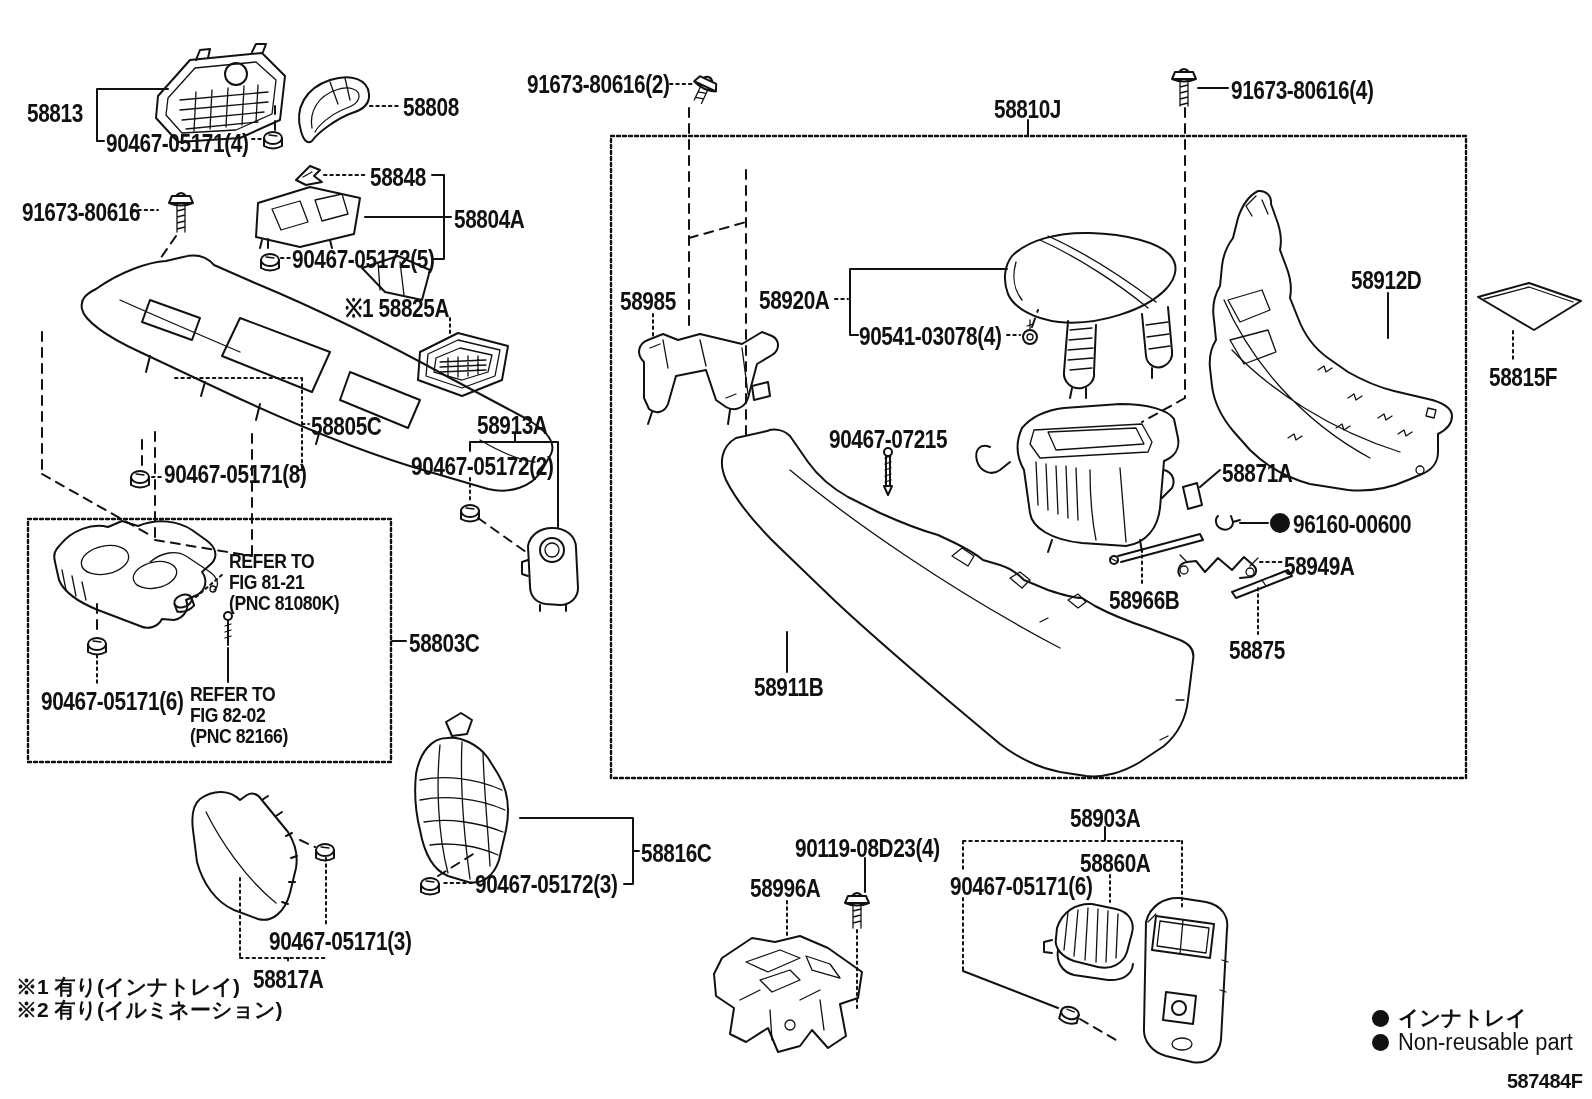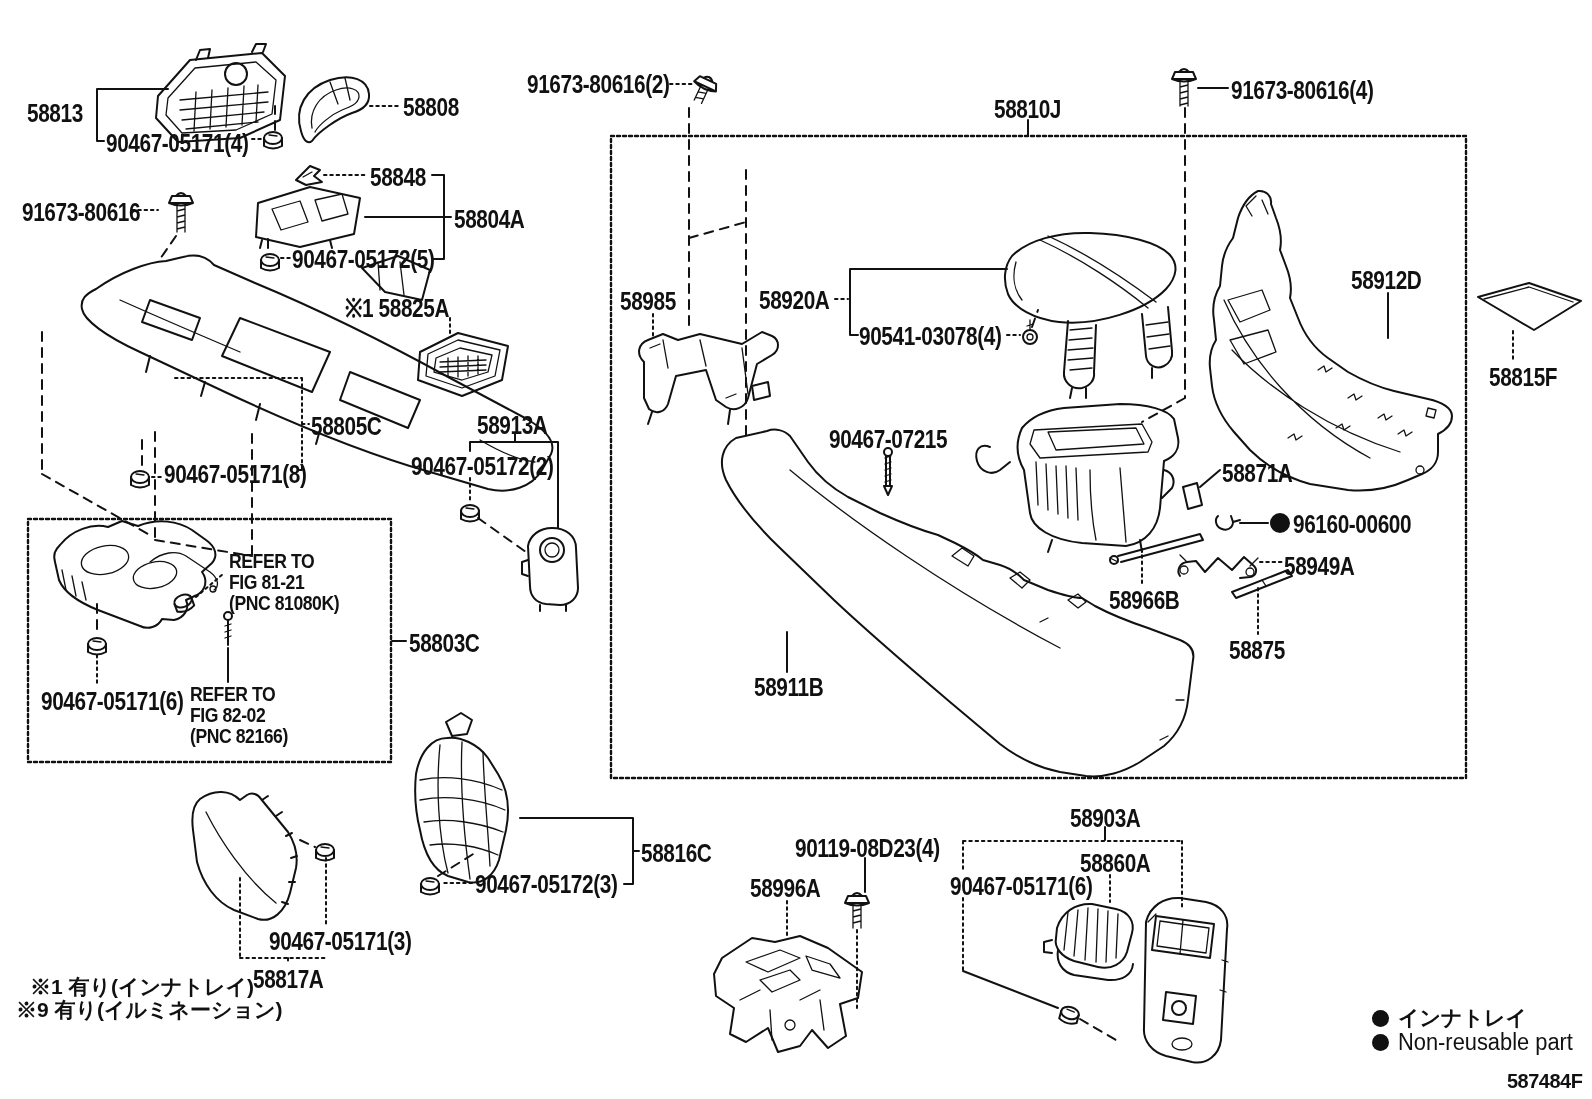--- a/index.html
+++ b/index.html
@@ -390,22 +390,22 @@
 <div class="lbl" style="left:1351px;top:267px">58912D</div>
 <div class="lbl" style="left:1489px;top:364px">58815F</div>
 
 <div class="lbl sm" style="left:229px;top:551px">REFER TO</div>
 <div class="lbl sm" style="left:229px;top:572px">FIG 81-21</div>
 <div class="lbl sm" style="left:229px;top:593px">(PNC 81080K)</div>
 <div class="lbl sm" style="left:190px;top:684px">REFER TO</div>
 <div class="lbl sm" style="left:190px;top:705px">FIG 82-02</div>
 <div class="lbl sm" style="left:190px;top:726px">(PNC 82166)</div>
 
-<div class="lbl jp" style="left:30px;top:976px">※1 有り(インナトレイ)</div>
-<div class="lbl jp" style="left:16px;top:999px">※9 有り(イルミネーション)</div>
+<div class="lbl jp" style="left:16px;top:976px">※1 有り(インナトレイ)</div>
+<div class="lbl jp" style="left:16px;top:999px">※2 有り(イルミネーション)</div>
 
 <span class="bullet" style="left:1372px;top:1010px"></span>
 <span class="bullet" style="left:1372px;top:1034px"></span>
 <div class="lbl jp" style="left:1398px;top:1007px">インナトレイ</div>
 <div class="lbl en" style="left:1398px;top:1031px">Non-reusable part</div>
 
 <div class="lbl code" style="left:1507px;top:1070px">587484F</div>
 
 </div>
 

